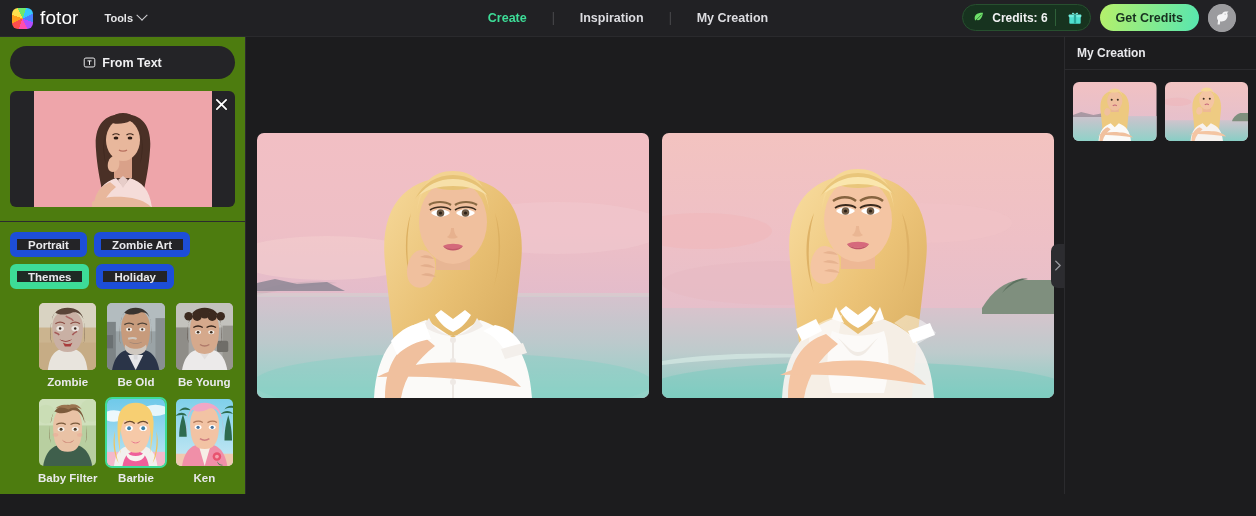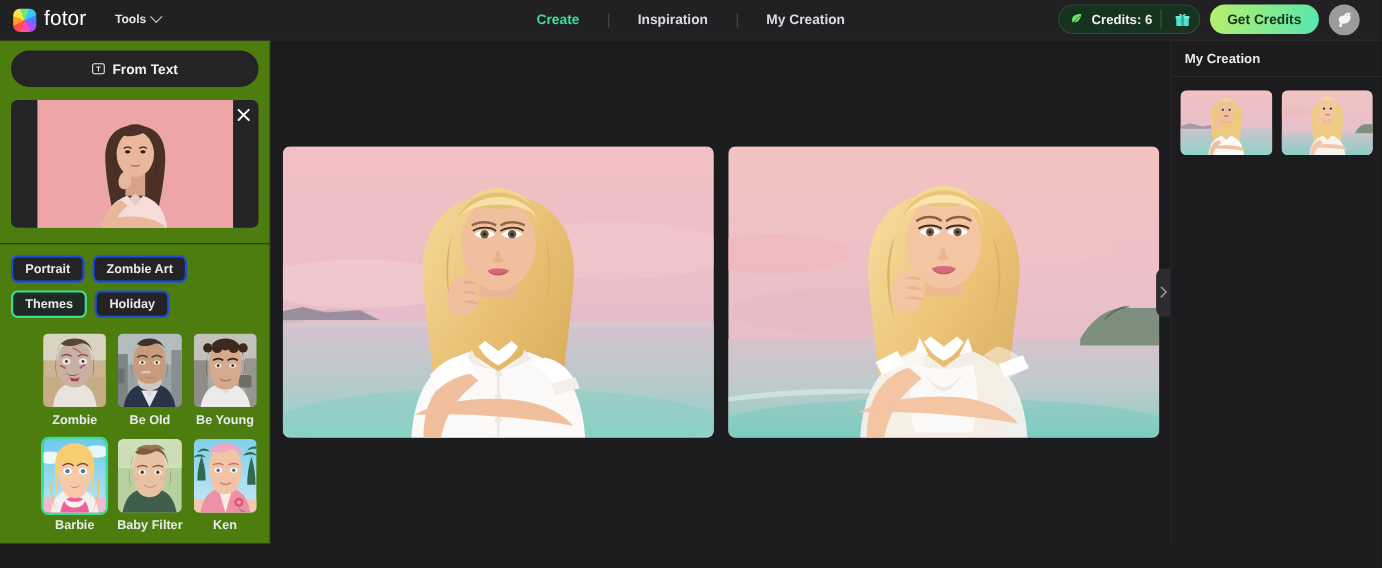--- a/index.html
+++ b/index.html
@@ -113,21 +113,21 @@
   }
   .close-x {
     position: absolute; top: 5px; right: 6px; width: 16px; height: 16px;
     cursor: pointer; display:flex; align-items:center; justify-content:center;
   }
   .panel-divider { height:1px; background:#2b2b2e; margin: 14px 0 0 0; }
 
   .cat-tabs { display: flex; flex-wrap: wrap; gap: 7px; padding: 10px 10px 0 10px; }
   .cat-tab {
     height: 25px; padding: 0 11px; border-radius: 6px;
-    background: #242427; border: 2px solid #1d4ed8;
+    background: #242427; border: 7px solid #1d4ed8;
     color: #e9e9ec; font-size: 11.5px; font-weight: bold;
     display: flex; align-items: center; cursor: pointer;
     font-family: "Liberation Sans", sans-serif;
   }
   .cat-tab.active { border-color: #3ddc97; background: #1e2a24; }
 
   .style-grid {
     display: grid; grid-template-columns: repeat(3, 1fr);
     gap: 9px 7px; padding: 12px 10px 12px 10px;
     overflow-y: auto; min-height: 0; flex: 1 1 auto; margin-left: 27px;
@@ -374,20 +374,46 @@
               <ellipse cx="42" cy="31" rx="3.2" ry="2.1" fill="#f2ede8"></ellipse>
               <circle cx="28" cy="31" r="1.4" fill="#3a2a1c"></circle>
               <circle cx="42" cy="31" r="1.4" fill="#3a2a1c"></circle>
               <path d="M23 26c3-2 7-2 10 0M37 26c3-2 7-2 10 0" stroke="#33231a" stroke-width="1.5" fill="none"></path>
               <path d="M30 44c3 2 7 2 10 0" stroke="#b07a6a" stroke-width="1.5" fill="none"></path>
             </svg>
           </span>
           <div class="style-name">Be Young</div>
         </div>
 
+        <div class="style-cell">
+          <span class="style-thumb">
+            <svg viewBox="0 0 70 71" preserveAspectRatio="xMidYMid slice">
+              <rect width="70" height="71" fill="#b8cfa0"></rect>
+              <rect y="0" width="70" height="28" fill="#cfe0bc"></rect>
+              <circle cx="12" cy="16" r="10" fill="#c8dbb2" opacity=".7"></circle>
+              <circle cx="60" cy="12" r="12" fill="#c8dbb2" opacity=".7"></circle>
+              <path d="M9 71c3-17 11-23 26-24 15 1 23 7 26 24z" fill="#3f5f4c"></path>
+              <path d="M20 36c-2-19 5-28 15-28s17 9 15 28c-1 13-5 20-15 20s-14-7-15-20z" fill="#e9c2a5"></path>
+              <path d="M17 26c1-14 9-20 18-20s17 6 18 20c-2-10-7-15-13-14-7 4-15 4-19 1-2 3-3 8-4 13z" fill="#7d5b3c"></path>
+              <path d="M52 20c4 8 4 19 2 27 2-13 1-22-2-27z" fill="#6a4c31"></path>
+              <path d="M19 20c-4 8-4 19-2 27-2-13-1-22 2-27z" fill="#6a4c31"></path>
+              <path d="M22 10c4-4 10-5 14-3 4-3 11-1 14 4-5-3-10-2-14 0-4-2-9-3-14-1z" fill="#9a7450"></path>
+              <ellipse cx="28" cy="32" rx="3.6" ry="2.4" fill="#f6f1ec"></ellipse>
+              <ellipse cx="43" cy="32" rx="3.6" ry="2.4" fill="#f6f1ec"></ellipse>
+              <circle cx="28" cy="32" r="1.6" fill="#4a3b2a"></circle>
+              <circle cx="43" cy="32" r="1.6" fill="#4a3b2a"></circle>
+              <path d="M23 27c4-2 7-2 10 0M38 27c4-2 7-2 10 0" stroke="#7a5a3c" stroke-width="1.4" fill="none"></path>
+              <path d="M29 43c4 4 9 4 13 0-2 5-11 5-13 0z" fill="#c97f72"></path>
+              <ellipse cx="22" cy="38" rx="3" ry="2" fill="#e8a796" opacity=".5"></ellipse>
+              <ellipse cx="48" cy="38" rx="3" ry="2" fill="#e8a796" opacity=".5"></ellipse>
+            </svg>
+          </span>
+          <div class="style-name">Baby Filter</div>
+        </div>
+
         <div class="style-cell selected">
           <span class="style-thumb">
             <svg viewBox="0 0 70 71" preserveAspectRatio="xMidYMid slice">
               <defs>
                 <linearGradient id="bbSky" x1="0" y1="0" x2="0" y2="1">
                   <stop offset="0%" stop-color="#6fc9ea"></stop>
                     <stop offset="100%" stop-color="#bfe6f2"></stop>
                 </linearGradient>
               </defs>
               <rect width="70" height="71" fill="url(#bbSky)"></rect>
@@ -403,46 +429,20 @@
               <path d="M57 34c1 14-1 26-4 34 5-8 7-22 4-34z" fill="#f0c35e"></path>
               <ellipse cx="28" cy="31" rx="4" ry="3" fill="#ffffff"></ellipse>
               <ellipse cx="43" cy="31" rx="4" ry="3" fill="#ffffff"></ellipse>
               <circle cx="28" cy="31" r="2" fill="#3c7fa8"></circle>
               <circle cx="43" cy="31" r="2" fill="#3c7fa8"></circle>
               <path d="M23 26c4-3 8-3 11 0M37 26c4-3 8-3 11 0" stroke="#6b4a2e" stroke-width="1.3" fill="none"></path>
               <path d="M30 44c3 3 7 3 10 0-2 4-8 4-10 0z" fill="#e25a86"></path>
             </svg>
           </span>
           <div class="style-name">Barbie</div>
-        </div>
-
-        <div class="style-cell">
-          <span class="style-thumb">
-            <svg viewBox="0 0 70 71" preserveAspectRatio="xMidYMid slice">
-              <rect width="70" height="71" fill="#b8cfa0"></rect>
-              <rect y="0" width="70" height="28" fill="#cfe0bc"></rect>
-              <circle cx="12" cy="16" r="10" fill="#c8dbb2" opacity=".7"></circle>
-              <circle cx="60" cy="12" r="12" fill="#c8dbb2" opacity=".7"></circle>
-              <path d="M9 71c3-17 11-23 26-24 15 1 23 7 26 24z" fill="#3f5f4c"></path>
-              <path d="M20 36c-2-19 5-28 15-28s17 9 15 28c-1 13-5 20-15 20s-14-7-15-20z" fill="#e9c2a5"></path>
-              <path d="M17 26c1-14 9-20 18-20s17 6 18 20c-2-10-7-15-13-14-7 4-15 4-19 1-2 3-3 8-4 13z" fill="#7d5b3c"></path>
-              <path d="M52 20c4 8 4 19 2 27 2-13 1-22-2-27z" fill="#6a4c31"></path>
-              <path d="M19 20c-4 8-4 19-2 27-2-13-1-22 2-27z" fill="#6a4c31"></path>
-              <path d="M22 10c4-4 10-5 14-3 4-3 11-1 14 4-5-3-10-2-14 0-4-2-9-3-14-1z" fill="#9a7450"></path>
-              <ellipse cx="28" cy="32" rx="3.6" ry="2.4" fill="#f6f1ec"></ellipse>
-              <ellipse cx="43" cy="32" rx="3.6" ry="2.4" fill="#f6f1ec"></ellipse>
-              <circle cx="28" cy="32" r="1.6" fill="#4a3b2a"></circle>
-              <circle cx="43" cy="32" r="1.6" fill="#4a3b2a"></circle>
-              <path d="M23 27c4-2 7-2 10 0M38 27c4-2 7-2 10 0" stroke="#7a5a3c" stroke-width="1.4" fill="none"></path>
-              <path d="M29 43c4 4 9 4 13 0-2 5-11 5-13 0z" fill="#c97f72"></path>
-              <ellipse cx="22" cy="38" rx="3" ry="2" fill="#e8a796" opacity=".5"></ellipse>
-              <ellipse cx="48" cy="38" rx="3" ry="2" fill="#e8a796" opacity=".5"></ellipse>
-            </svg>
-          </span>
-          <div class="style-name">Baby Filter</div>
         </div>
 
         <div class="style-cell">
           <span class="style-thumb">
             <svg viewBox="0 0 70 71" preserveAspectRatio="xMidYMid slice">
               <defs>
                 <linearGradient id="kenSky" x1="0" y1="0" x2="0" y2="1">
                   <stop offset="0%" stop-color="#7fd0ea"></stop>
                     <stop offset="100%" stop-color="#c9e9f4"></stop>
                 </linearGradient>

